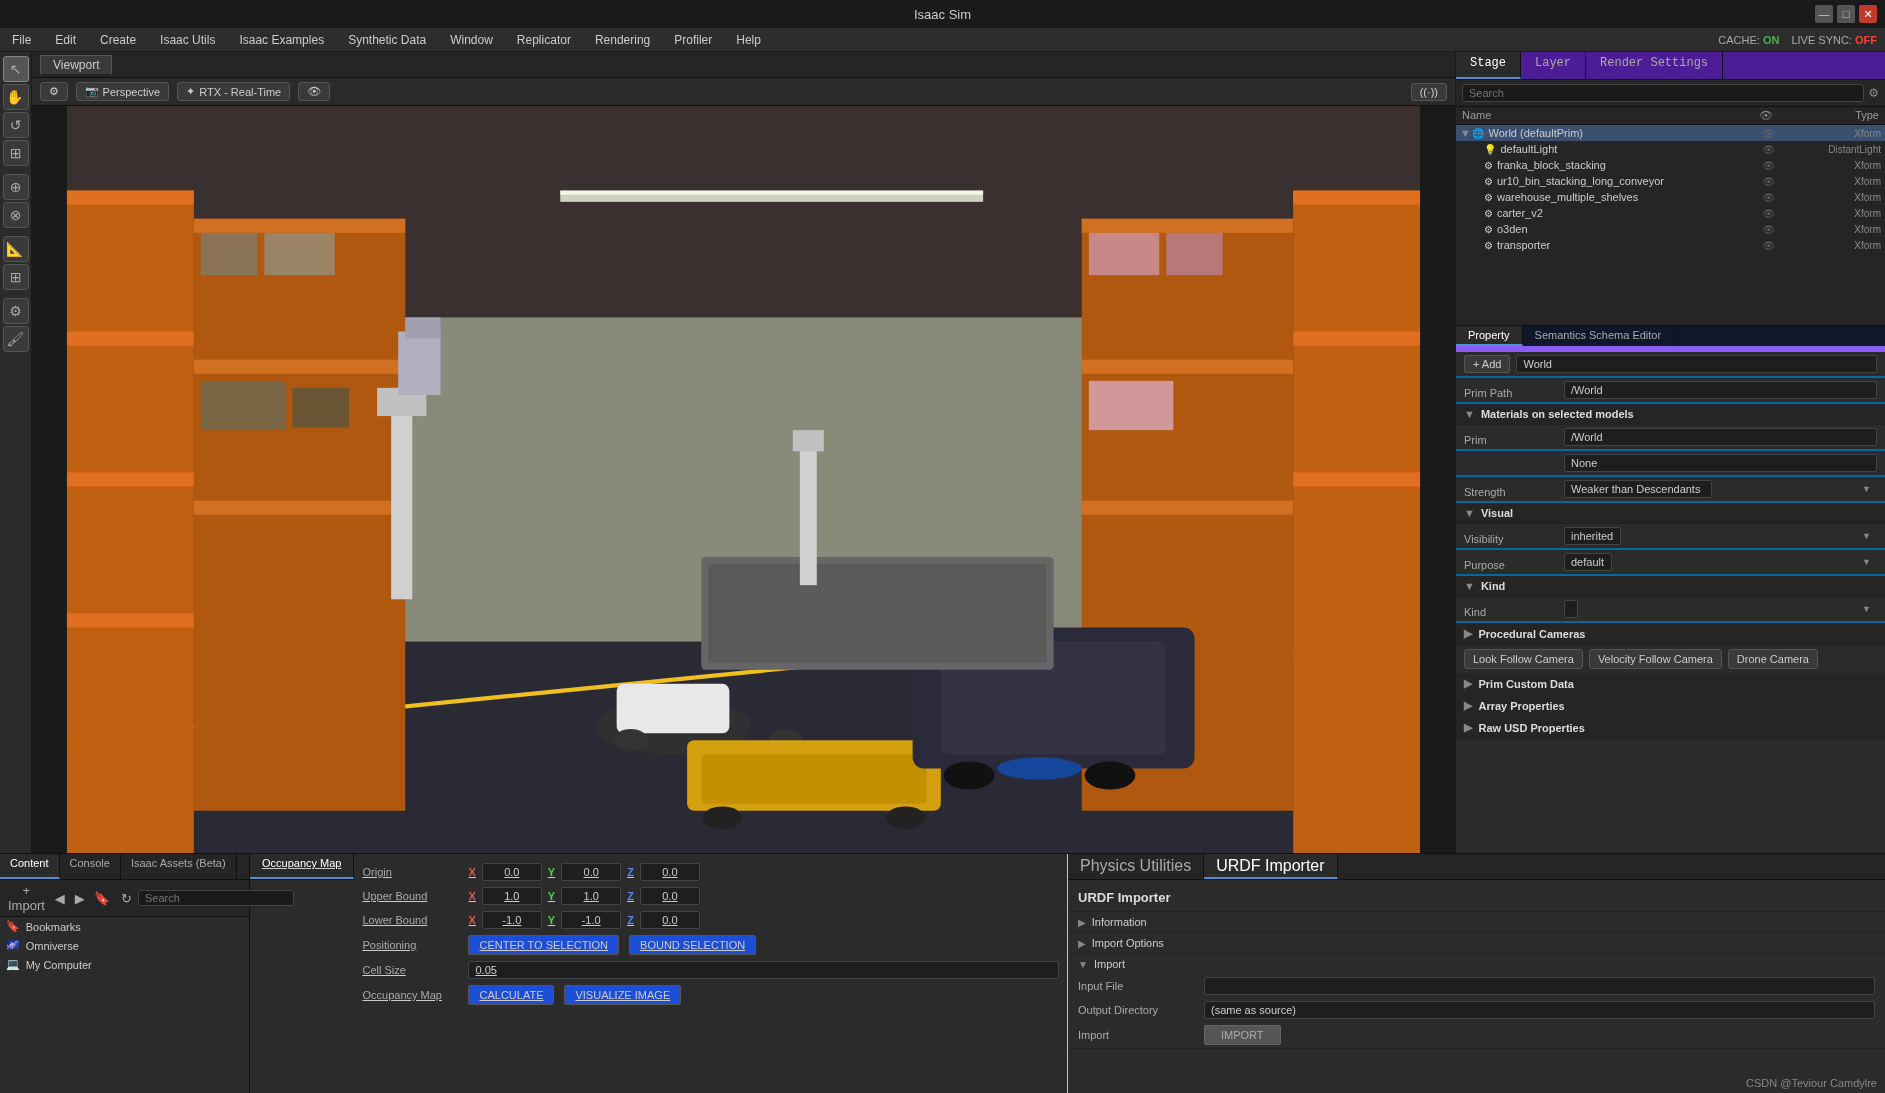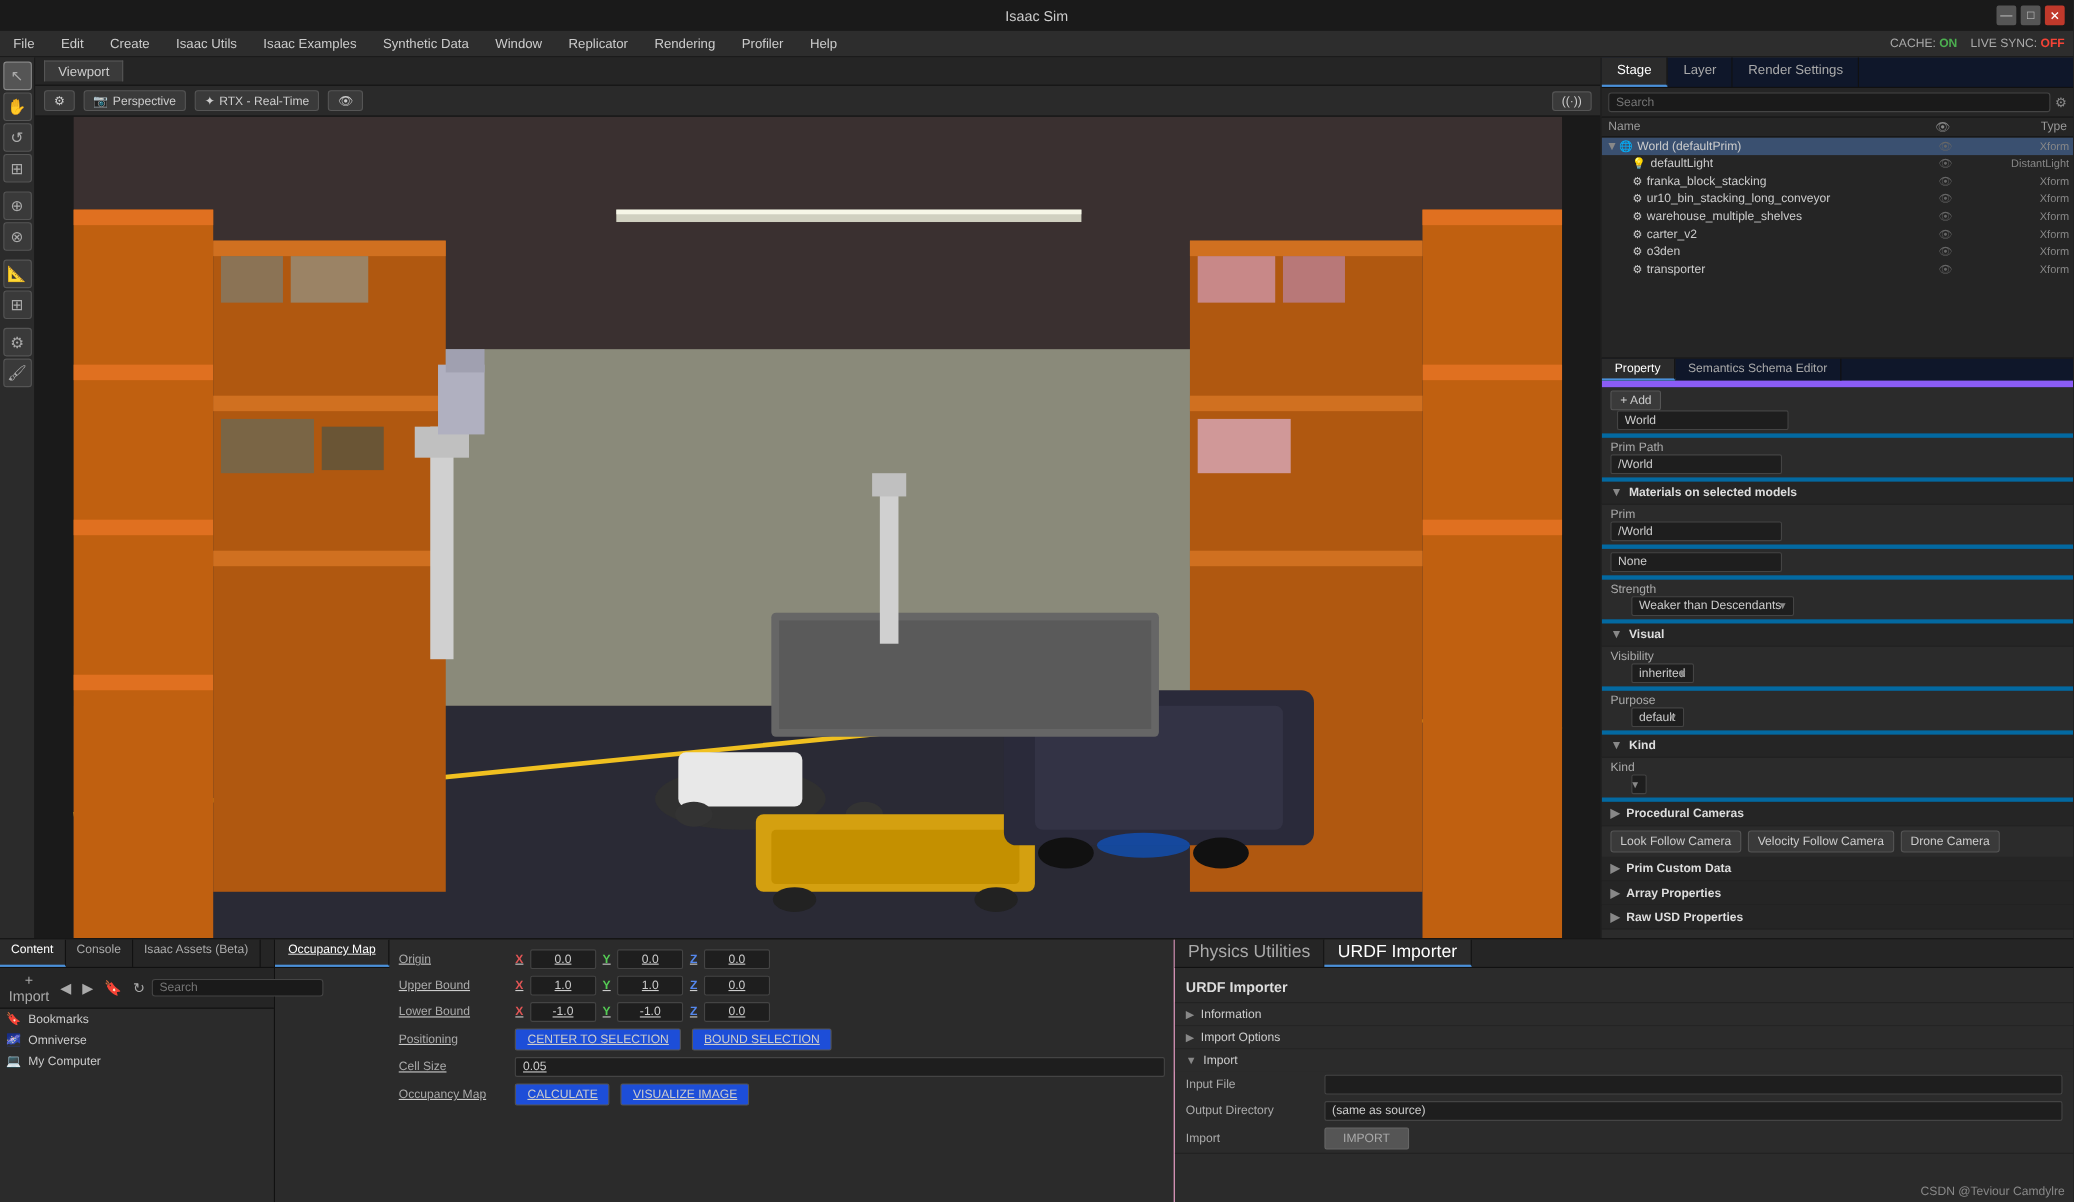--- a/index.html
+++ b/index.html
@@ -176,23 +176,24 @@
       background: #2b2b2b;
       border-left: 1px solid #1a1a1a;
       display: flex;
       flex-direction: column;
       overflow: hidden;
     }
 
     
     #stage-tabs {
       display: flex;
-      background: #0f172a;
+      background: #4c1d95;
       border-bottom: 1px solid #111;
       height: 28px;
+      font-family: Liberation Mono, monospace;
     }
     .stage-tab {
       padding: 4px 14px;
       font-size: 12px;
       color: #aaa;
       cursor: pointer;
       border-right: 1px solid #111;
     }
     .stage-tab.active {
       background: #2b2b2b;
@@ -271,25 +272,24 @@
       padding: 3px 12px;
       font-size: 11px;
       color: #aaa;
       cursor: pointer;
       border-right: 1px solid #111;
     }
     .prop-tab.active { background: #2b2b2b; color: #fff; border-bottom: 2px solid #4a90d9; }
 
     .prop-row {
       display: flex;
-      align-items: flex-start;
+      align-items: flex-end;
       padding: 3px 8px;
-      border-bottom: 4px solid #0369a1;
-      font-size: 11px;
-      flex-direction: column;
+      border-bottom: 2px solid #0369a1;
+      font-size: 11px;
     }
     .prop-label { width: 100px; color: #aaa; }
     .prop-value {
       flex: 1;
       background: #1e1e1e;
       border: 1px solid #444;
       border-radius: 2px;
       padding: 2px 6px;
       color: #ccc;
       font-size: 11px;
@@ -323,21 +323,20 @@
 
     .dropdown-select {
       flex: 1;
       background: #1e1e1e;
       border: 1px solid #444;
       border-radius: 2px;
       color: #ccc;
       padding: 2px 6px;
       font-size: 11px;
       appearance: none;
-      margin-left: 19px;
       -webkit-appearance: none;
     }
     .dropdown-wrapper {
       flex: 1;
       position: relative;
     }
     .dropdown-wrapper::after {
       content: '▼';
       position: absolute;
       right: 6px;

